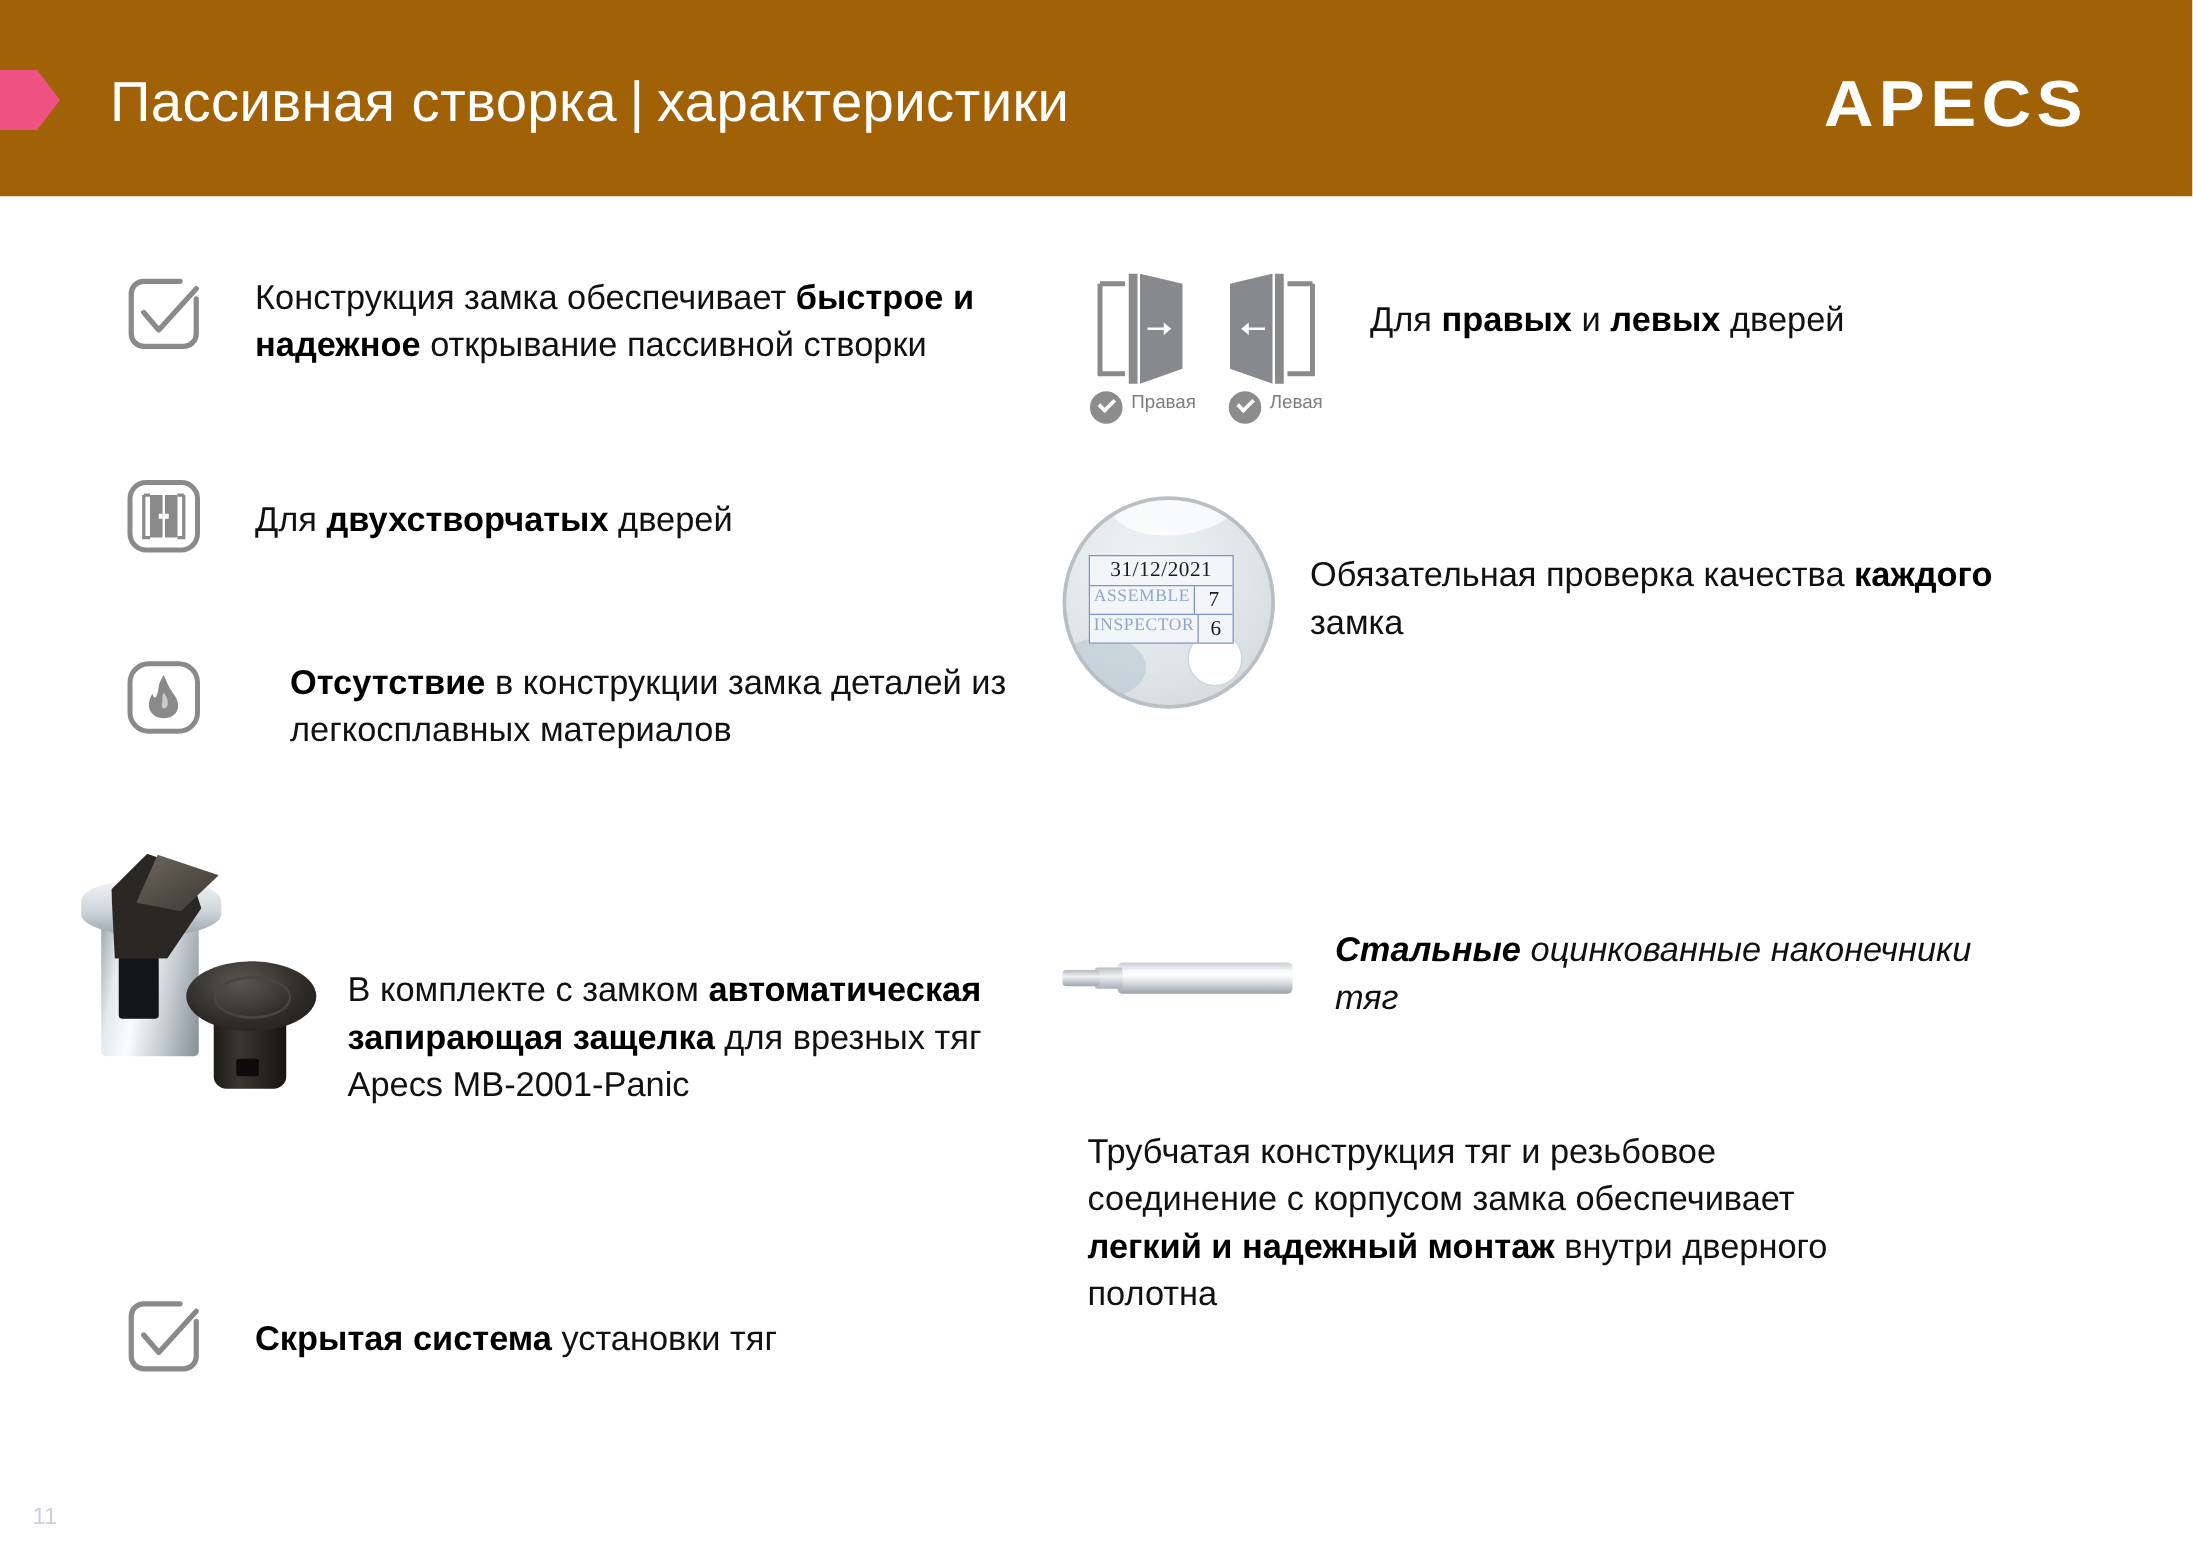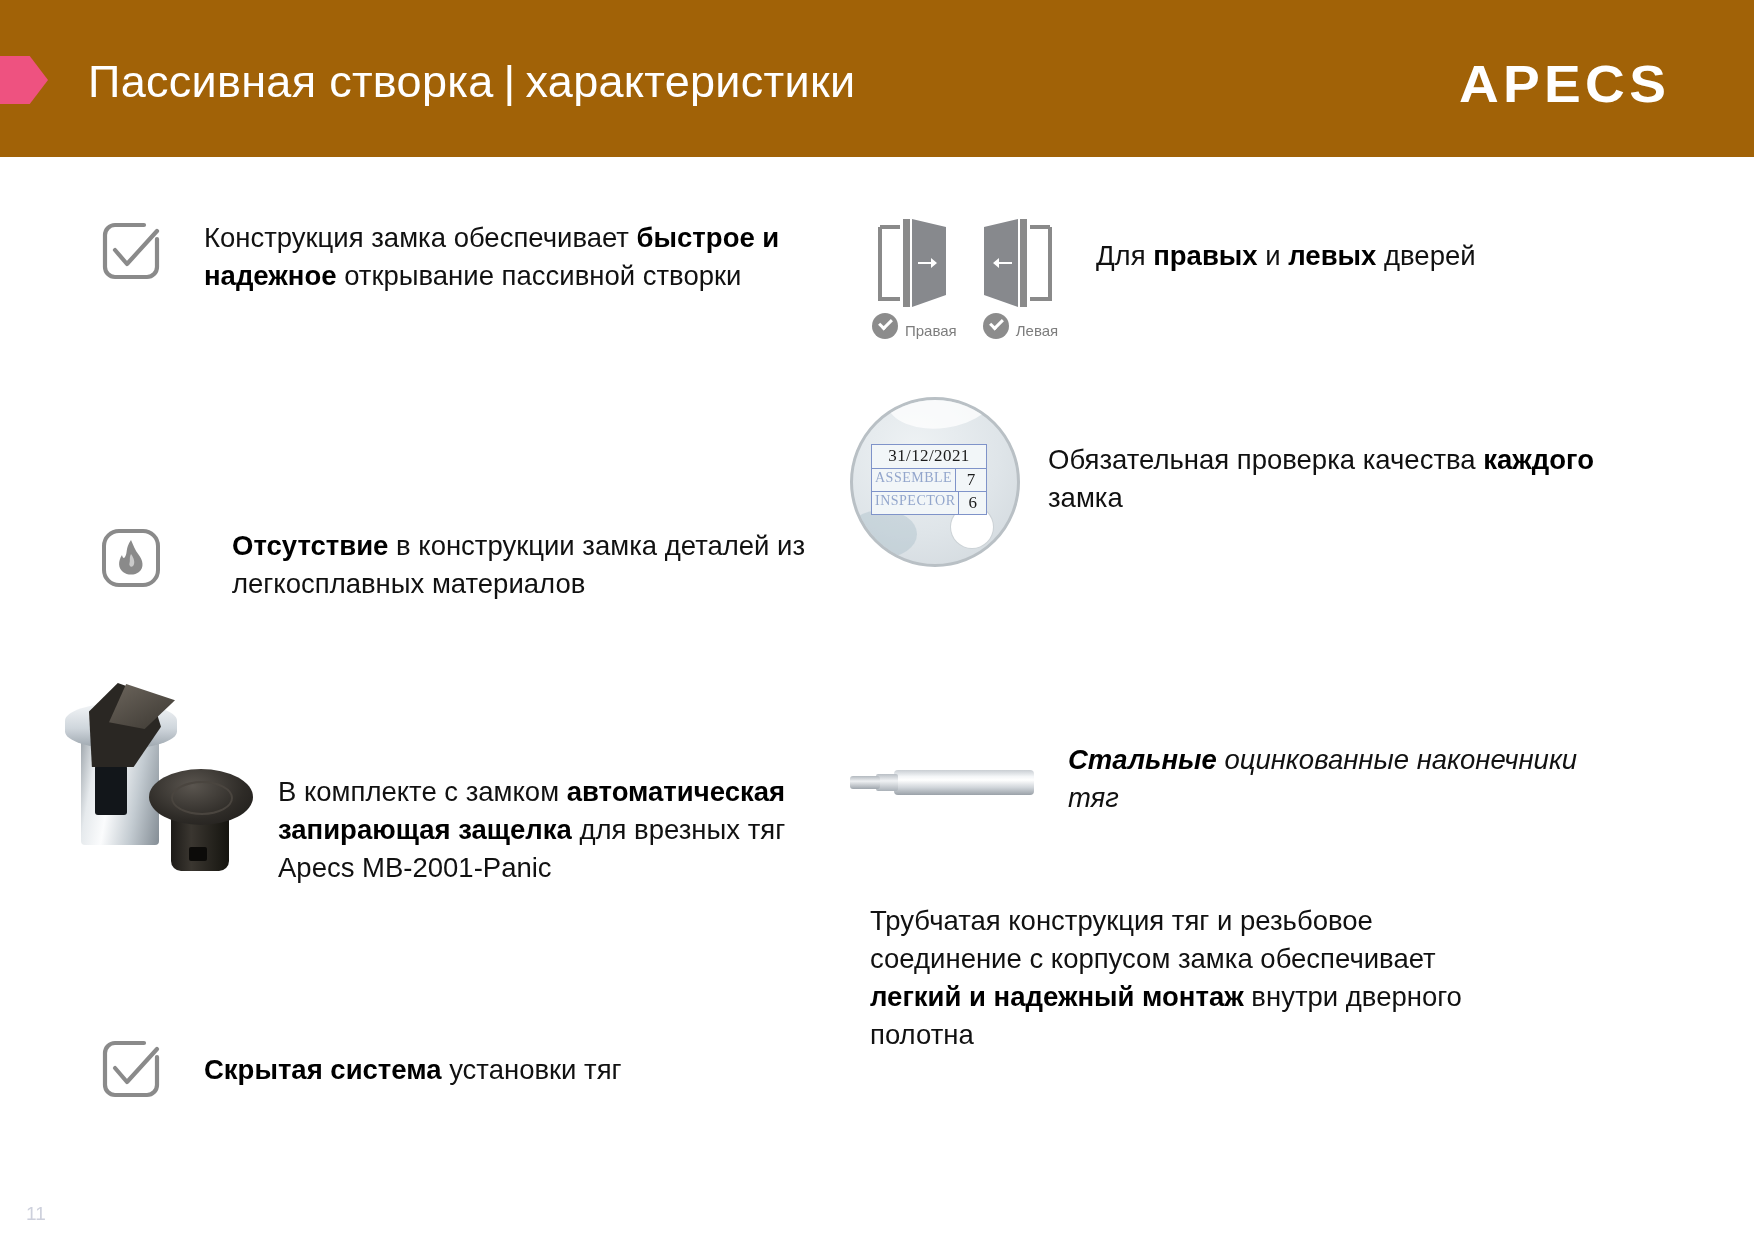--- a/index.html
+++ b/index.html
@@ -47,21 +47,21 @@
   .feature{position:absolute;display:flex;align-items:flex-start;}
   .feature .visual{flex:0 0 auto;position:relative;}
   .feature .txt{
     font-size:27.5px;line-height:38px;color:#111111;font-weight:400;
   }
   .feature .txt b{font-weight:700;color:#000000;}
 
   
   .doorpair{position:relative;width:190px;height:130px;}
   .badge-row{position:absolute;left:2px;top:98px;display:flex;gap:26px;align-items:center;}
-  .badge{display:flex;align-items:flex-end;gap:7px;}
+  .badge{display:flex;align-items:flex-start;gap:7px;}
   .badge-circle{
     width:26px;height:26px;border-radius:50%;background:#8c8c8c;
     position:relative;flex:0 0 auto;
   }
   .badge-circle::after{
     content:"";position:absolute;left:7px;top:6px;width:10px;height:5px;
     border-left:3.2px solid #fff;border-bottom:3.2px solid #fff;
     transform:rotate(-45deg);
   }
   .badge-label{font-size:15px;color:#7d7d7d;white-space:nowrap;}
@@ -242,20 +242,36 @@
         <svg width="62" height="62" viewBox="0 0 62 62">
           <path d="M57 20 V48 a10 10 0 0 1 -10 10 H15 A10 10 0 0 1 5 48 V16 A10 10 0 0 1 15 6 H44" fill="none" stroke="#8a8a8a" stroke-width="4.2" stroke-linecap="round"></path>
           <path d="M15 31 L27 45 L57 12" fill="none" stroke="#8a8a8a" stroke-width="4.2" stroke-linecap="round" stroke-linejoin="round"></path>
         </svg>
       </div>
       <div class="txt" style="width:600px;">
         <span>Конструкция замка обеспечивает </span><b>быстрое и надежное</b><span> открывание пассивной створки</span>
       </div>
     </div>
 
+    <div class="feature" style="left:100px;top:225px;width:720px;align-items:center;">
+      <div class="visual" style="width:62px;margin-right:42px;">
+        <svg width="62" height="62" viewBox="0 0 62 62">
+          <rect x="4" y="4" width="54" height="54" rx="13" fill="none" stroke="#8a8a8a" stroke-width="4"></rect>
+          <rect x="20" y="14" width="10" height="34" fill="#8a8a8a"></rect>
+          <rect x="32" y="14" width="10" height="34" fill="#8a8a8a"></rect>
+          <path d="M15 14 H20 M15 14 V48 H20" fill="none" stroke="#8a8a8a" stroke-width="2.6"></path>
+          <path d="M47 14 H42 M47 14 V48 H42" fill="none" stroke="#8a8a8a" stroke-width="2.6"></path>
+          <rect x="27" y="29" width="3" height="4" fill="#ffffff"></rect>
+          <rect x="32" y="29" width="3" height="4" fill="#ffffff"></rect>
+        </svg>
+      </div>
+      <div class="txt" style="width:600px;">
+        <span>Для </span><b>двухстворчатых</b><span> дверей</span>
+      </div>
+    </div>
 
     <div class="feature" style="left:100px;top:370px;width:720px;gap:28px;">
       <div class="visual" style="width:62px;margin-right:42px;">
         <svg width="62" height="62" viewBox="0 0 62 62">
           <rect x="4" y="4" width="54" height="54" rx="15" fill="none" stroke="#8a8a8a" stroke-width="4"></rect>
           <path d="M31 13 C25 22 28 25 25 30 C23 33 22 28 22 28 C18 34 18 41 23 45
                    C27 48.4 35 48.4 39 45 C44.5 40.6 43 33 38.5 27.5
                    C35 23.2 33.5 18.5 31 13 Z" fill="#8a8a8a"></path>
           <path d="M31 27 C29 31 30.5 33 29.5 36 C28.6 38.6 31 41 33 39 C35.6 36.4 34 31 31 27 Z" fill="#ffffff" opacity=".55"></path>
         </svg>

